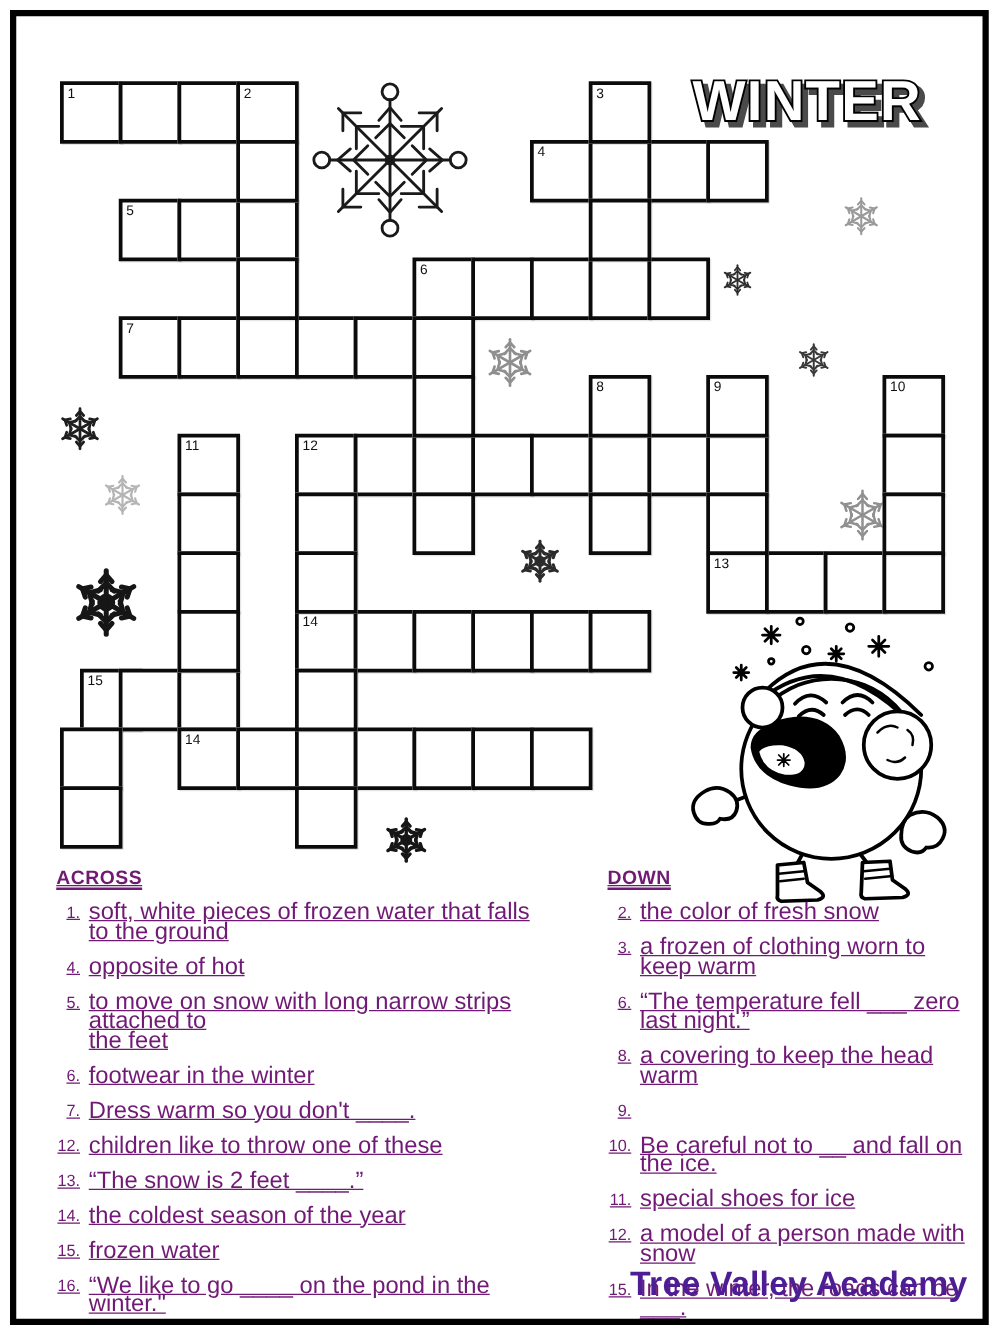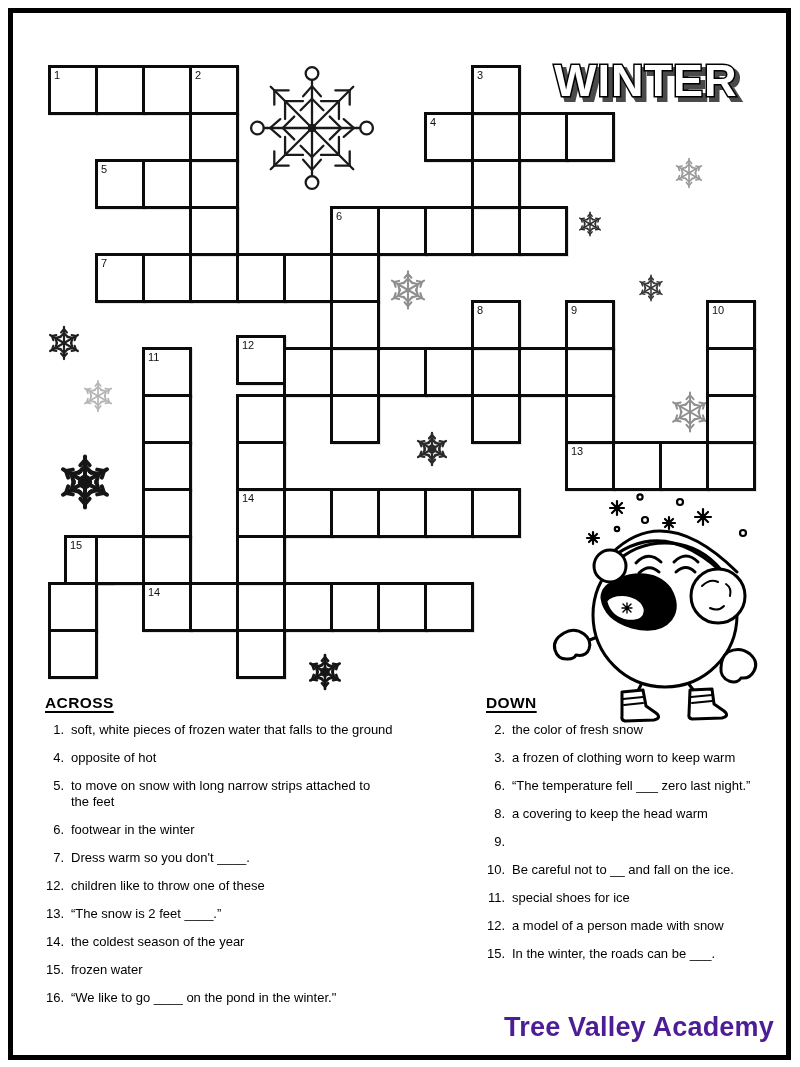--- a/index.html
+++ b/index.html
@@ -22,36 +22,36 @@
     position:absolute; top:1px; left:3px; font-size:11px; line-height:12px;
     color:#111; font-family:"Liberation Sans", sans-serif;
   }
   
   .title-svg { position:absolute; left:546px; top:46px; z-index:4; }
   
   .flake { position:absolute; z-index:1; }
   
   .character { position:absolute; left:542px; top:486px; width:252px; height:242px; z-index:2; }
   
-  .clue-col { position:absolute; z-index:4; color:#000000; }
+  .clue-col { position:absolute; z-index:4; color:#701a75;text-decoration:underline; }
   .col-across { left:38px;  top:694px; width:386px; }
   .col-down   { left:479px; top:694px; width:298px; }
   .col-header {
     font-size:15.5px; font-weight:bold; letter-spacing:.4px;
     text-decoration:underline; text-underline-offset:3px; text-decoration-thickness:2px;
     margin:0 0 10px 7px;
   }
   ol.clues { list-style:none; }
   ol.clues li { display:flex; margin-bottom:12.5px; }
   ol.clues .clue-number {
     flex:0 0 26px; text-align:right; margin-right:7px;
     font-size:13px; line-height:15.5px;
   }
   ol.clues .clue-text {
-    flex:1; font-size:13px; line-height:15.5px; white-space:pre-line;
+    flex:1; font-size:19px; line-height:15.5px; white-space:pre-line;
   }
   
   .footer-brand {
     position:absolute; right:26px; top:1012px; z-index:4;
     font-size:27px; font-weight:bold; letter-spacing:.2px;
   }
 </style>
 </head>
 <body>
 
@@ -141,21 +141,21 @@
       <div class="cell" style="left: 471px; top: 206px;"></div>
       <div class="cell" style="left: 518px; top: 206px;"></div>
       <div class="cell" style="left: 95px; top: 253px;">
         <span class="num">7</span>
       </div>
       <div class="cell" style="left: 142px; top: 253px;"></div>
       <div class="cell" style="left: 189px; top: 253px;"></div>
       <div class="cell" style="left: 236px; top: 253px;"></div>
       <div class="cell" style="left: 283px; top: 253px;"></div>
       <div class="cell" style="left: 330px; top: 253px;"></div>
-      <div class="cell" style="left: 236px; top: 335px;">
+      <div class="cell" style="left: 236px; top: 347px;">
         <span class="num">12</span>
       </div>
       <div class="cell" style="left: 283px; top: 347px;"></div>
       <div class="cell" style="left: 330px; top: 347px;"></div>
       <div class="cell" style="left: 377px; top: 347px;"></div>
       <div class="cell" style="left: 424px; top: 347px;"></div>
       <div class="cell" style="left: 471px; top: 347px;"></div>
       <div class="cell" style="left: 518px; top: 347px;"></div>
       <div class="cell" style="left: 565px; top: 347px;"></div>
       <div class="cell" style="left: 565px; top: 441px;">

